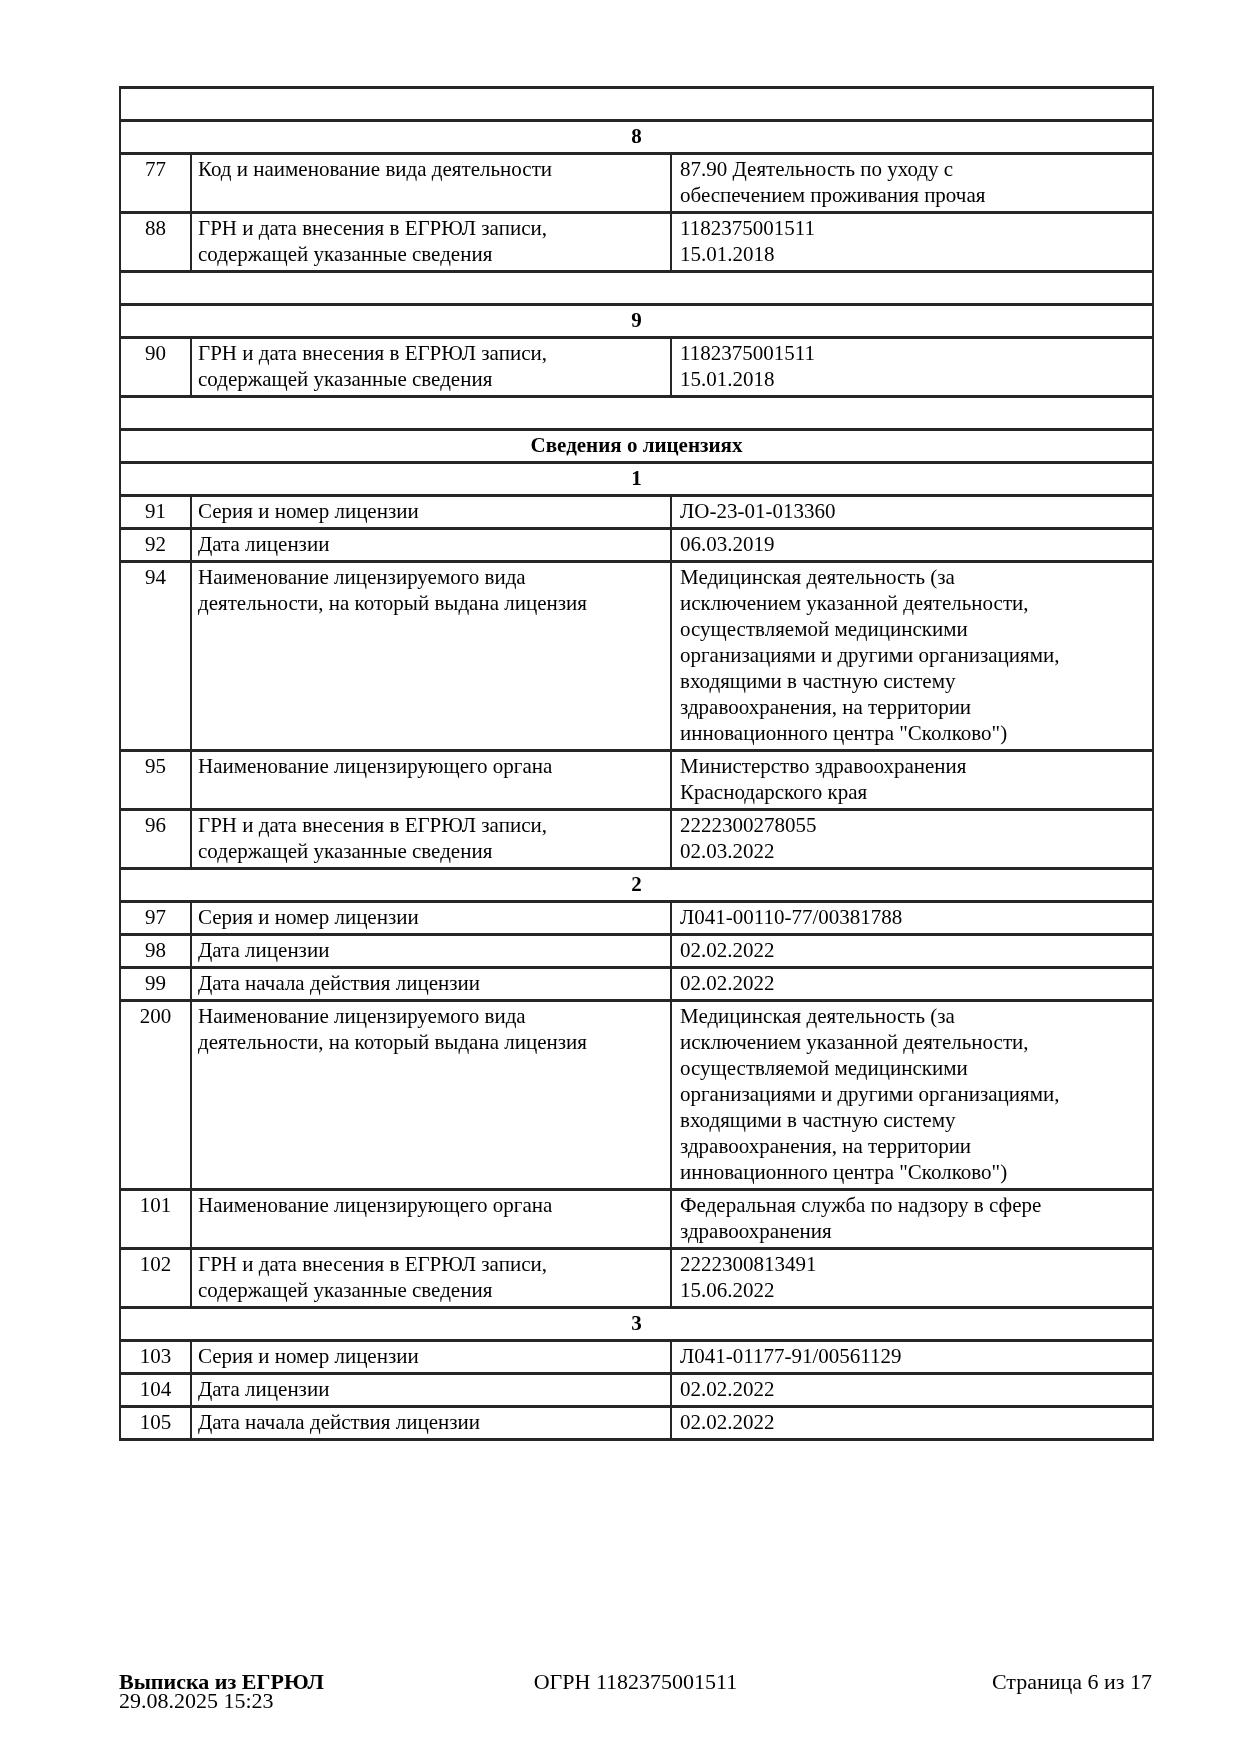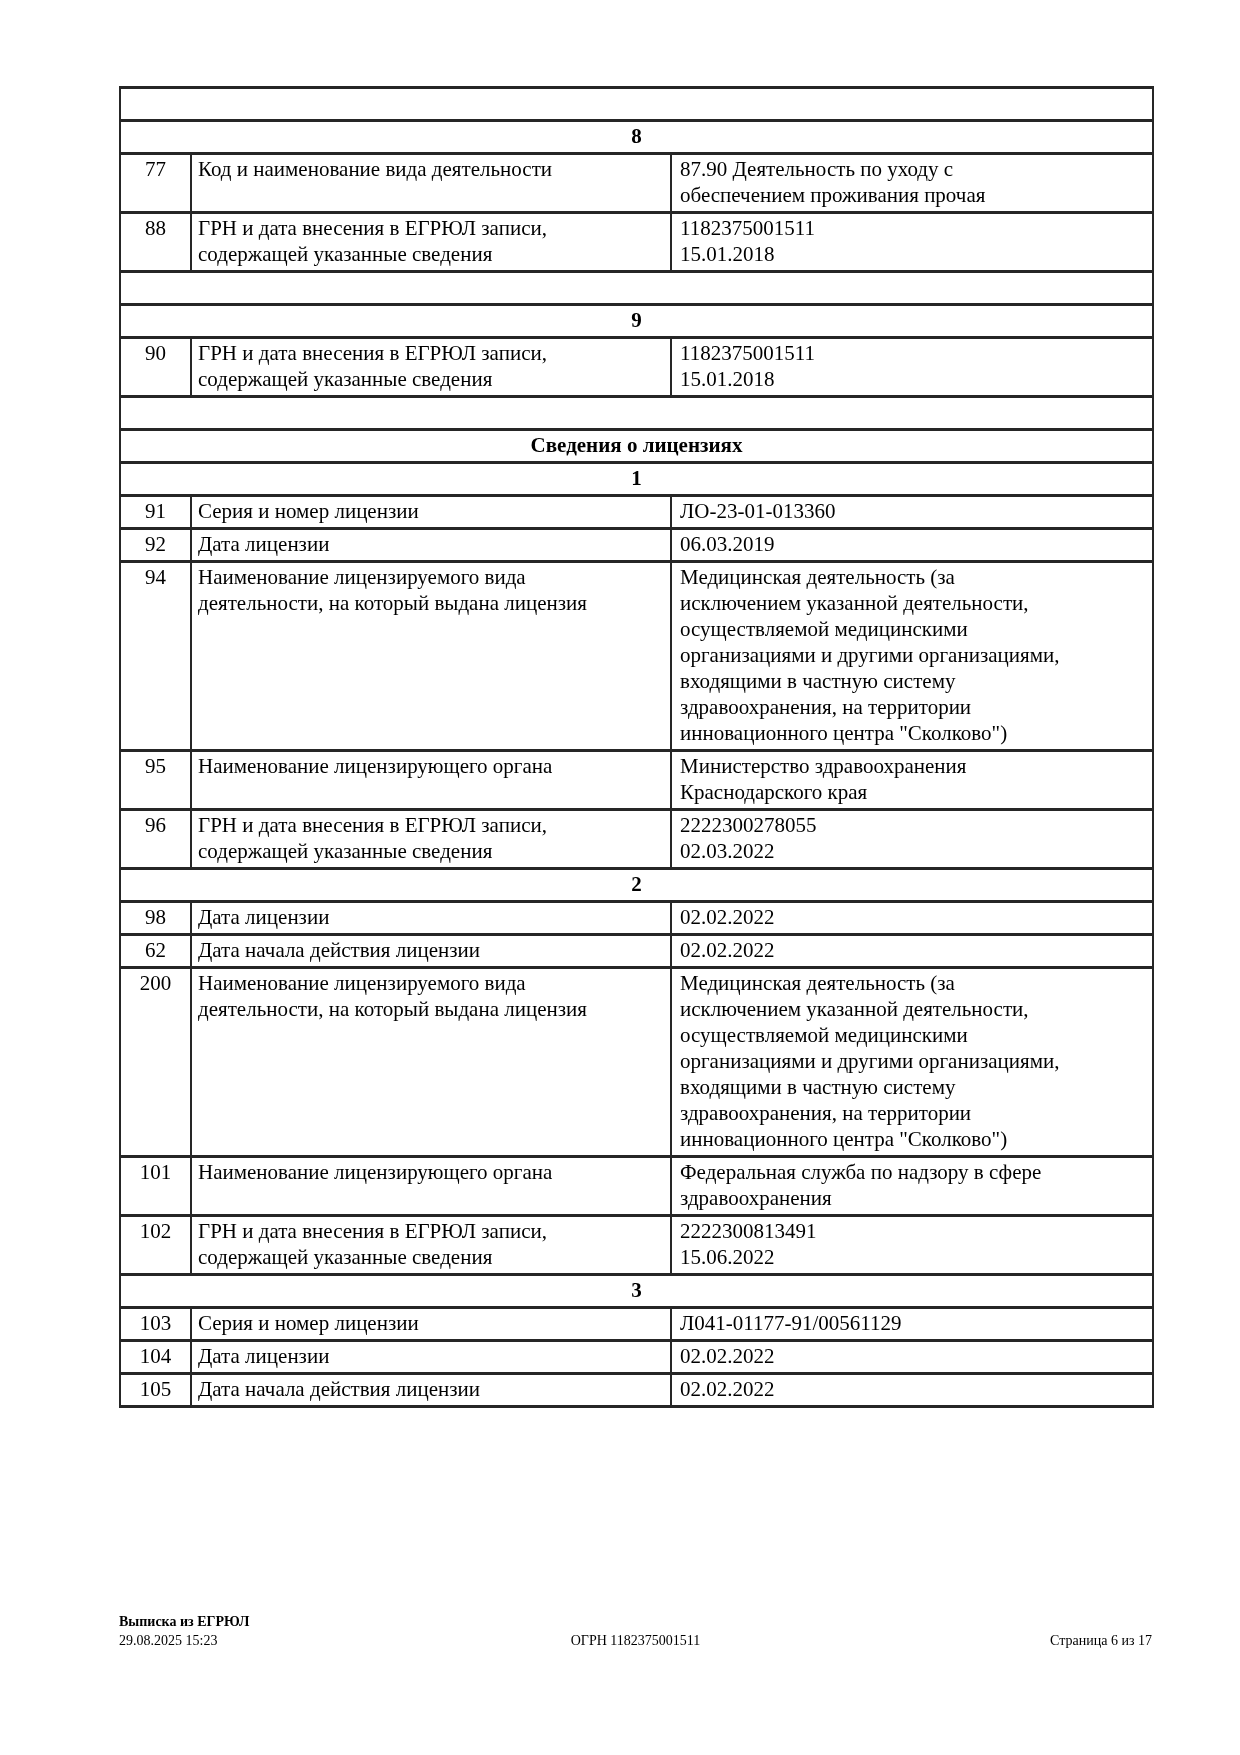--- a/index.html
+++ b/index.html
@@ -31,25 +31,25 @@
     overflow: hidden;
   }
   td.num   { text-align: center; padding: 1px 2px 3px 2px; }
   td.lbl   { padding: 1px 6px 3px 6px; }
   td.val   { padding: 1px 8px 3px 8px; }
   td.spacer{ height: 33px; }
   td.hdr   { text-align: center; font-weight: bold; padding: 1px 0 3px 0; }
   .footer {
     position: absolute;
     left: 119px;
-    top: 1612px;
+    top: 1672px;
     width: 1033px;
     display: flex;
-    align-items: flex-end;
-    font-size: 14px;
+    align-items: flex-start;
+    font-size: 22px;
     line-height: 19px;
   }
   .f-left   { flex: 1 1 0; }
   .f-title  { font-weight: bold; }
   .f-center { flex: 1 1 0; text-align: center; }
   .f-right  { flex: 1 1 0; text-align: right; }
 </style>
 </head>
 <body>
 
@@ -133,26 +133,31 @@
         <td class="num">96</td>
         <td class="lbl">ГРН и дата внесения в ЕГРЮЛ записи,
 содержащей указанные сведения</td>
         <td class="val">2222300278055
 02.03.2022</td>
       </tr>
       <tr>
         <td class="hdr" colspan="3">2</td>
       </tr>
       <tr>
+        <td class="num">97</td>
+        <td class="lbl">Серия и номер лицензии</td>
+        <td class="val">Л041-00110-77/00381788</td>
+      </tr>
+      <tr>
         <td class="num">98</td>
         <td class="lbl">Дата лицензии</td>
         <td class="val">02.02.2022</td>
       </tr>
       <tr>
-        <td class="num">62</td>
+        <td class="num">99</td>
         <td class="lbl">Дата начала действия лицензии</td>
         <td class="val">02.02.2022</td>
       </tr>
       <tr>
         <td class="num">200</td>
         <td class="lbl">Наименование лицензируемого вида
 деятельности, на который выдана лицензия</td>
         <td class="val">Медицинская деятельность (за
 исключением указанной деятельности,
 осуществляемой медицинскими

